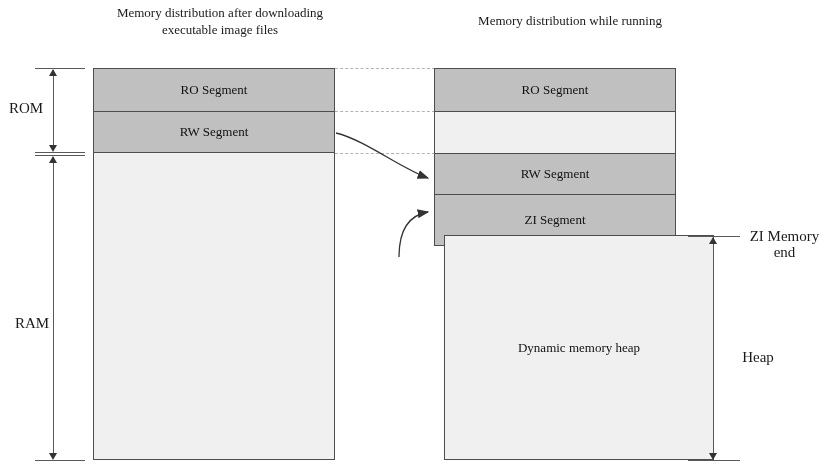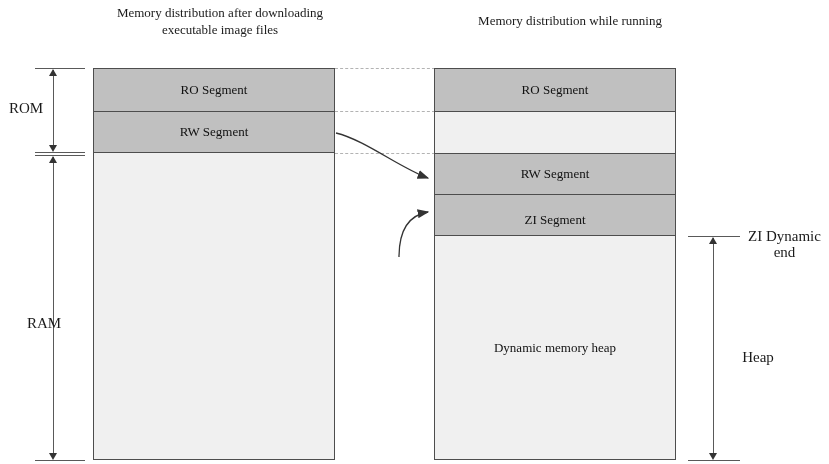--- a/index.html
+++ b/index.html
@@ -130,46 +130,46 @@
     </div>
 
     <div class="seg seg-gray" style="left:0px; top:85px; width:242px; height:42px;">
       <span>RW Segment</span>
     </div>
 
     <div class="seg seg-gray" style="left:0px; top:126px; width:242px; height:52px;">
       <span>ZI Segment</span>
     </div>
 
-    <div class="seg seg-light" style="left:0px; top:167px; width:242px; height:225px;">
+    <div class="seg seg-light" style="left:10px; top:167px; width:270px; height:225px;">
       <span>Dynamic memory heap</span>
     </div>
   </div>
 
   <div class="tick" style="left:35px; top:68px;  width:50px;"></div>
   <div class="tick" style="left:35px; top:152px; width:50px;"></div>
   <div class="dimline" style="left:53px; top:70px; height:80px;"></div>
   <div class="arrowhead arrow-up" style="left:49px; top:69px;"></div>
   <div class="arrowhead arrow-down" style="left:49px; top:145px;"></div>
   <div class="dimlabel" style="left:2px; top:100px; width:48px;">ROM</div>
 
   <div class="tick" style="left:35px; top:155px; width:50px;"></div>
   <div class="tick" style="left:35px; top:460px; width:50px;"></div>
   <div class="dimline" style="left:53px; top:157px; height:301px;"></div>
   <div class="arrowhead arrow-up" style="left:49px; top:156px;"></div>
   <div class="arrowhead arrow-down" style="left:49px; top:453px;"></div>
-  <div class="dimlabel" style="left:20px; top:315px; width:48px;">RAM</div>
+  <div class="dimlabel" style="left:8px; top:315px; width:48px;">RAM</div>
 
   <div class="tick" style="left:688px; top:236px; width:52px;"></div>
   <div class="tick" style="left:688px; top:460px; width:52px;"></div>
   <div class="dimline" style="left:713px; top:238px; height:220px;"></div>
   <div class="arrowhead arrow-up" style="left:709px; top:237px;"></div>
   <div class="arrowhead arrow-down" style="left:709px; top:453px;"></div>
 
-  <div class="dimlabel" style="left:740px; top:228px; width:89px;">ZI Dynamic end</div>
+  <div class="dimlabel" style="left:740px; top:228px; width:89px;">ZI Memory end</div>
 
   <div class="dimlabel" style="left:728px; top:334px; width:60px;margin-top:15px;">Heap</div>
 
   <svg id="curves" viewBox="0 0 829 464">
     <defs>
       <marker id="ah" markerWidth="9" markerHeight="7" refX="8" refY="3.5" orient="auto">
         <path d="M0,0 L9,3.5 L0,7 z" fill="#333333"></path>
       </marker>
     </defs>
 

